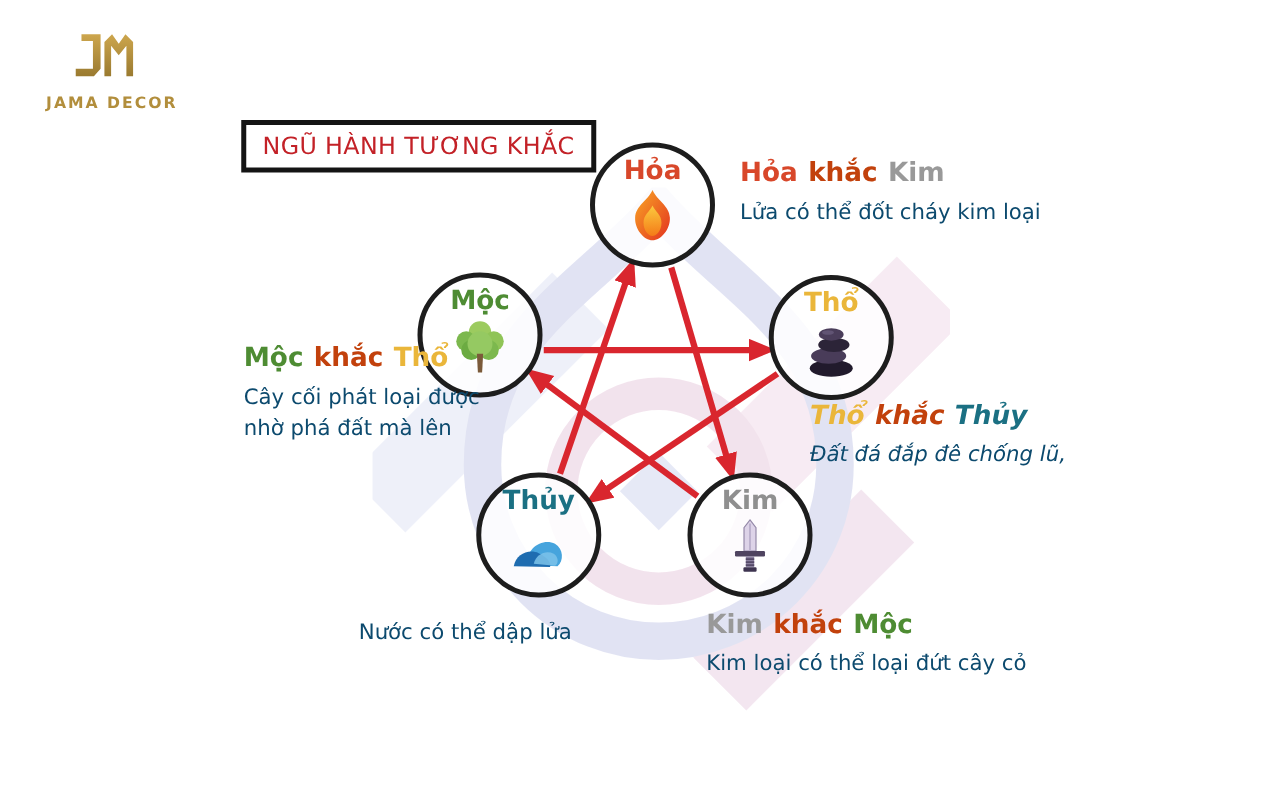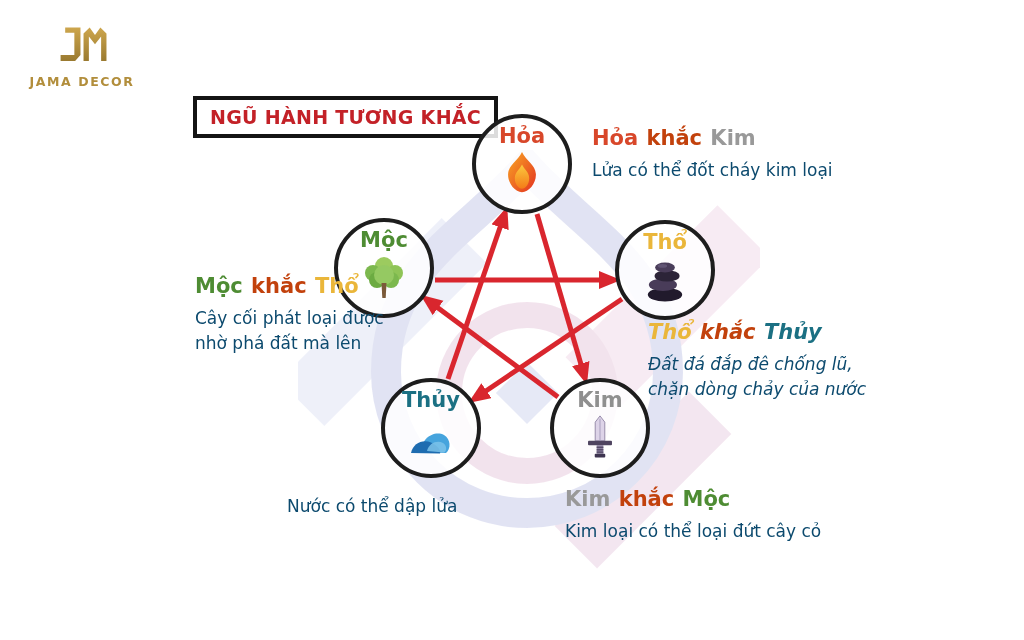--- a/index.html
+++ b/index.html
@@ -11,21 +11,21 @@
   .abs{position:absolute;}
 
   
   .logo{left:22px;top:22px;width:120px;text-align:center;}
   .logo-name{font-size:12.5px;font-weight:bold;letter-spacing:1.6px;color:#b28e3c;margin-top:2px;}
 
   
   .title-box{
     left:193px;top:96px;
     border:4px solid #141414;background:#ffffff;
-    padding:6px 13px;font-size:19px;font-weight:bold;letter-spacing:.3px;
+    padding:6px 13px;font-size:19px;font-weight:normal;letter-spacing:.3px;
     white-space:nowrap;
   }
 
   
   .wm{left:298px;top:150px;opacity:.5;pointer-events:none;}
 
   
   .arrows{left:0;top:0;}
 
   
@@ -60,21 +60,21 @@
   <svg width="52" height="46" viewBox="0 0 68 50">
     <defs>
       <linearGradient id="gGold" x1="0" y1="0" x2="0" y2="1">
         <stop offset="0" stop-color="#cda64d"></stop>
           <stop offset="1" stop-color="#9a7a30"></stop>
       </linearGradient>
     </defs>
     <polygon fill="url(#gGold)" points="12,2 32,2 32,38 25,46 6,46 6,38 24,38 24,9 12,9"></polygon>
     <polygon fill="url(#gGold)" points="36,46 36,10 44,2 51,12 58,2 66,10 66,46 59,46 59,14 51,24 43,14 43,46"></polygon>
   </svg>
-  <div class="logo-name" style="color: rgb(178, 142, 60);">JAMA DECOR</div>
+  <div class="logo-name" style="color: rgb(178, 142, 60); text-align: right;">JAMA DECOR</div>
 </div>
 
 <svg class="abs wm" width="462" height="430" viewBox="0 0 462 430">
   <rect x="-30" y="140" width="230" height="64" fill="#dfe3f4" transform="rotate(-45 85 172)"></rect>
   <rect x="262" y="120" width="215" height="74" fill="#f0d9e8" transform="rotate(-45 370 157)"></rect>
   <rect x="250" y="300" width="190" height="60" fill="#e8cfe2" transform="rotate(-45 345 330)"></rect>
   <path d="M229,16 C290,84 370,118 370,222 A141,141 0 1 1 88,222 C88,118 168,84 229,16 Z" fill="none" stroke="#c5c9e8" stroke-width="30"></path>
   <circle cx="229" cy="243" r="78" fill="none" stroke="#e7c8dc" stroke-width="26"></circle>
   <rect x="207" y="221" width="44" height="44" fill="#cfd4ee" transform="rotate(45 229 243)"></rect>
 </svg>
@@ -173,21 +173,20 @@
 </div>
 
 <div class="abs" id="rel-tho-thuy">
   <div class="rel-h">
     <span style="color: rgb(234, 182, 58);">Thổ</span>
     <span class="verb">khắc</span>
     <span style="color: rgb(27, 112, 131);">Thủy</span>
   </div>
   <div class="rel-d">
     <div>Đất đá đắp đê chống lũ,</div>
-    <div>chặn dòng chảy của nước</div>
   </div>
 </div>
 
 <div class="abs" id="rel-kim-moc">
   <div class="rel-h">
     <span style="color: rgb(153, 153, 153);">Kim</span>
     <span class="verb">khắc</span>
     <span style="color: rgb(78, 140, 51);">Mộc</span>
   </div>
   <div class="rel-d">

